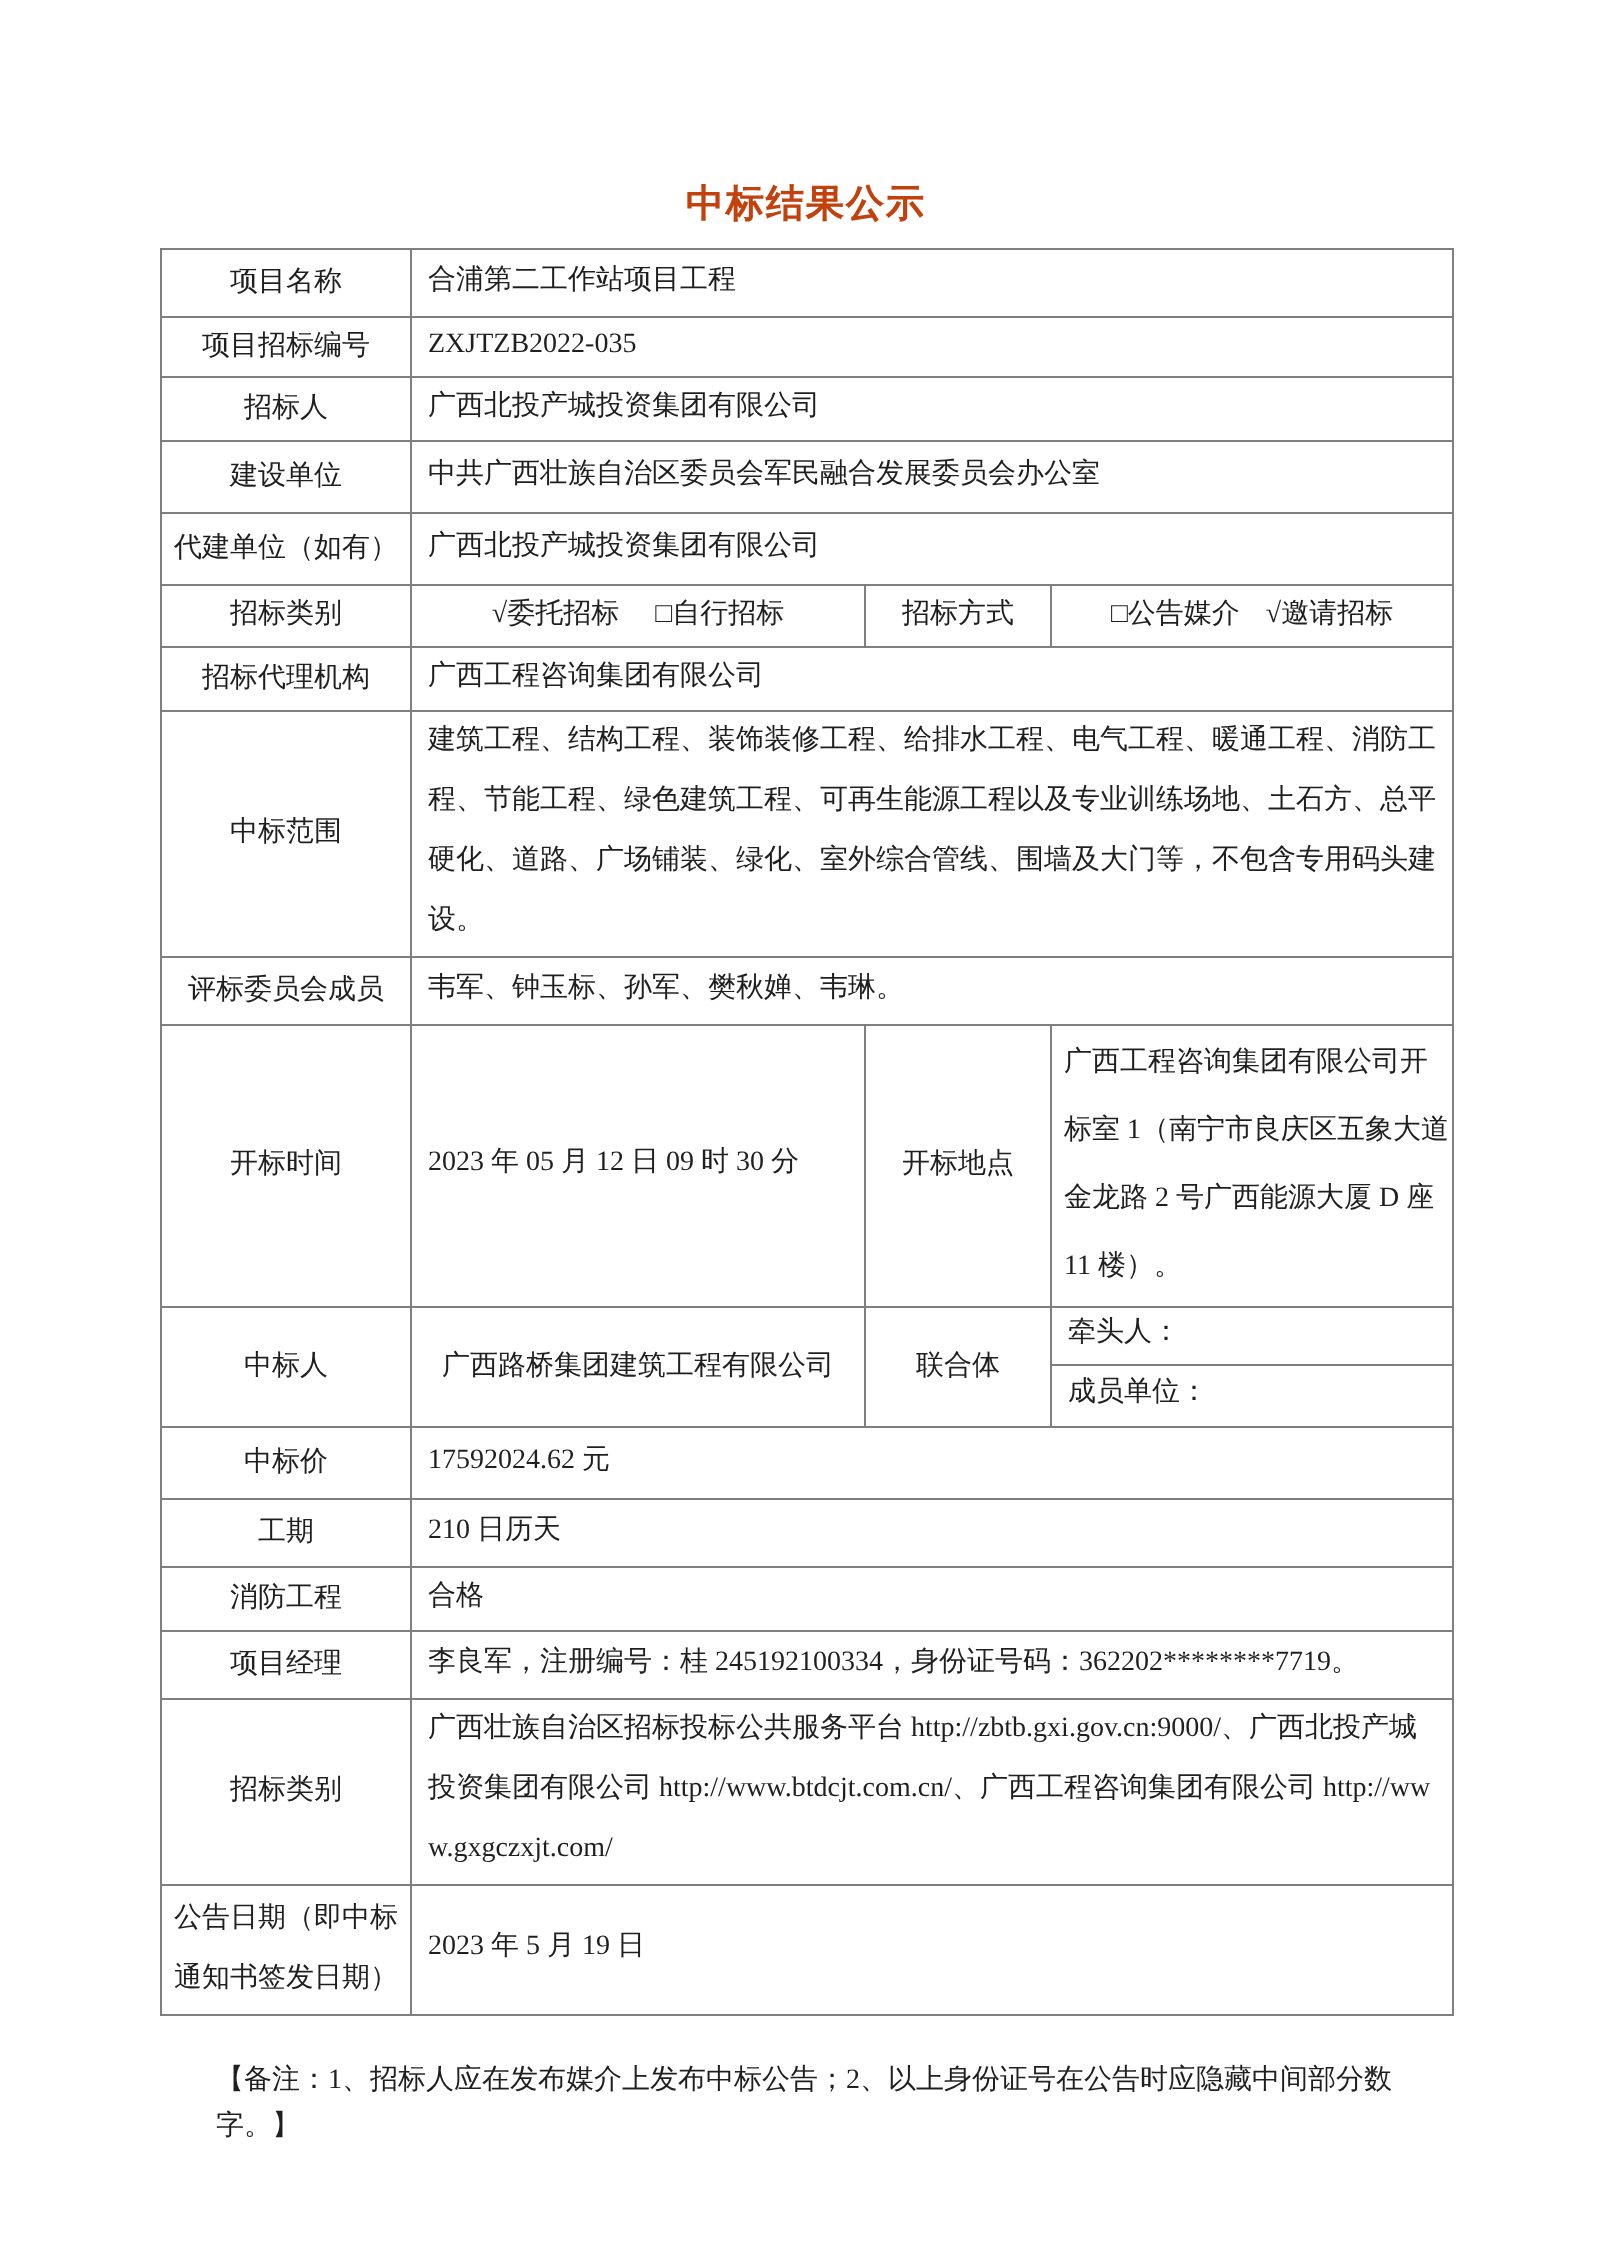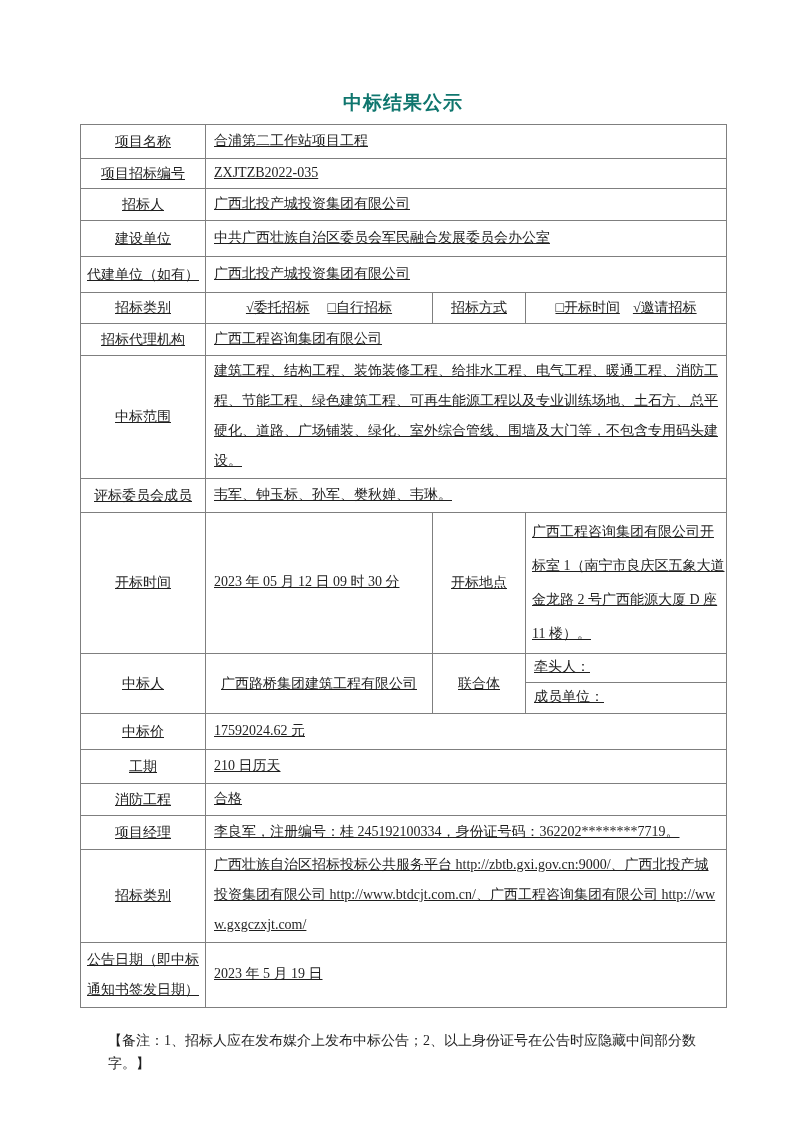--- a/index.html
+++ b/index.html
@@ -7,26 +7,26 @@
   body {
     width: 800px; height: 1131px;
     font-family: "Liberation Serif", "DejaVu Serif", serif;
     color: #1f1f1f;
     overflow: hidden;
   }
   .doc { margin: 91px 0 0 80px; width: 646px; }
   .page-title {
     font-family: "DejaVu Sans", "Liberation Sans", sans-serif;
     font-size: 19px; font-weight: 700; line-height: 22px;
-    text-align: center; color: #0f766e; letter-spacing: 1px;
+    text-align: center; color: #c2410c; letter-spacing: 1px;
   }
   table.results {
     margin-top: 11px;
     border-collapse: collapse; table-layout: fixed;
-    width: 646px; font-size: 14px; text-decoration: underline;
+    width: 646px; font-size: 14px;
   }
   table.results td {
     border: 1px solid #7f7f7f;
     vertical-align: middle;
     line-height: 22px;
     word-break: break-all;
   }
   td.label { text-align: center; padding: 2px 1px; }
   td.value { text-align: left; padding: 0 4px 2px 8px; }
   td.center { text-align: center; padding: 2px 2px; }
@@ -84,21 +84,21 @@
         <td class="label">招标类别</td>
         <td class="center">
           <div class="opts gap-lg">
             <span>√委托招标</span>
             <span>□自行招标</span>
           </div>
         </td>
         <td class="label">招标方式</td>
         <td class="center">
           <div class="opts gap-md">
-            <span>□开标时间</span>
+            <span>□公告媒介</span>
             <span>√邀请招标</span>
           </div>
         </td>
       </tr>
       <tr class="h32">
         <td class="label">招标代理机构</td>
         <td class="value" colspan="3">广西工程咨询集团有限公司</td>
       </tr>
       <tr class="h94">
         <td class="label">中标范围</td>

